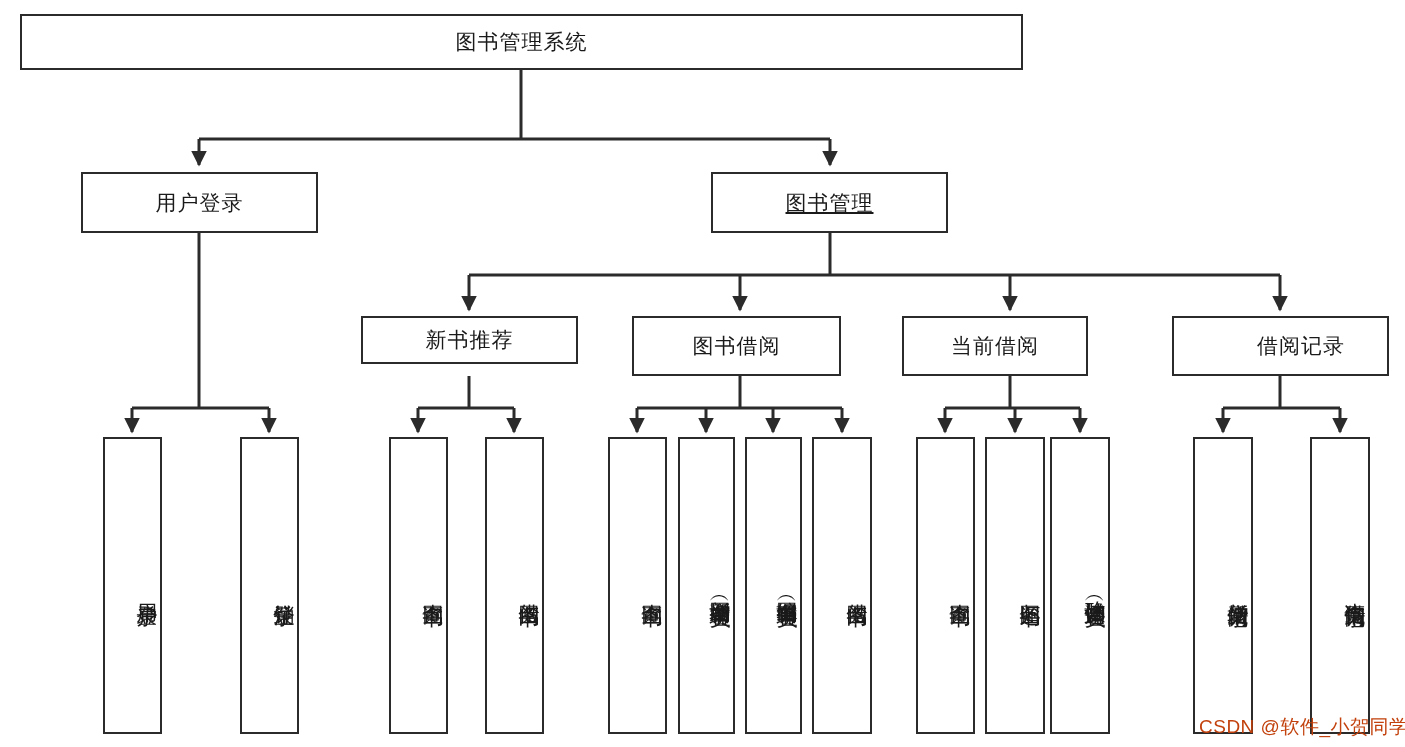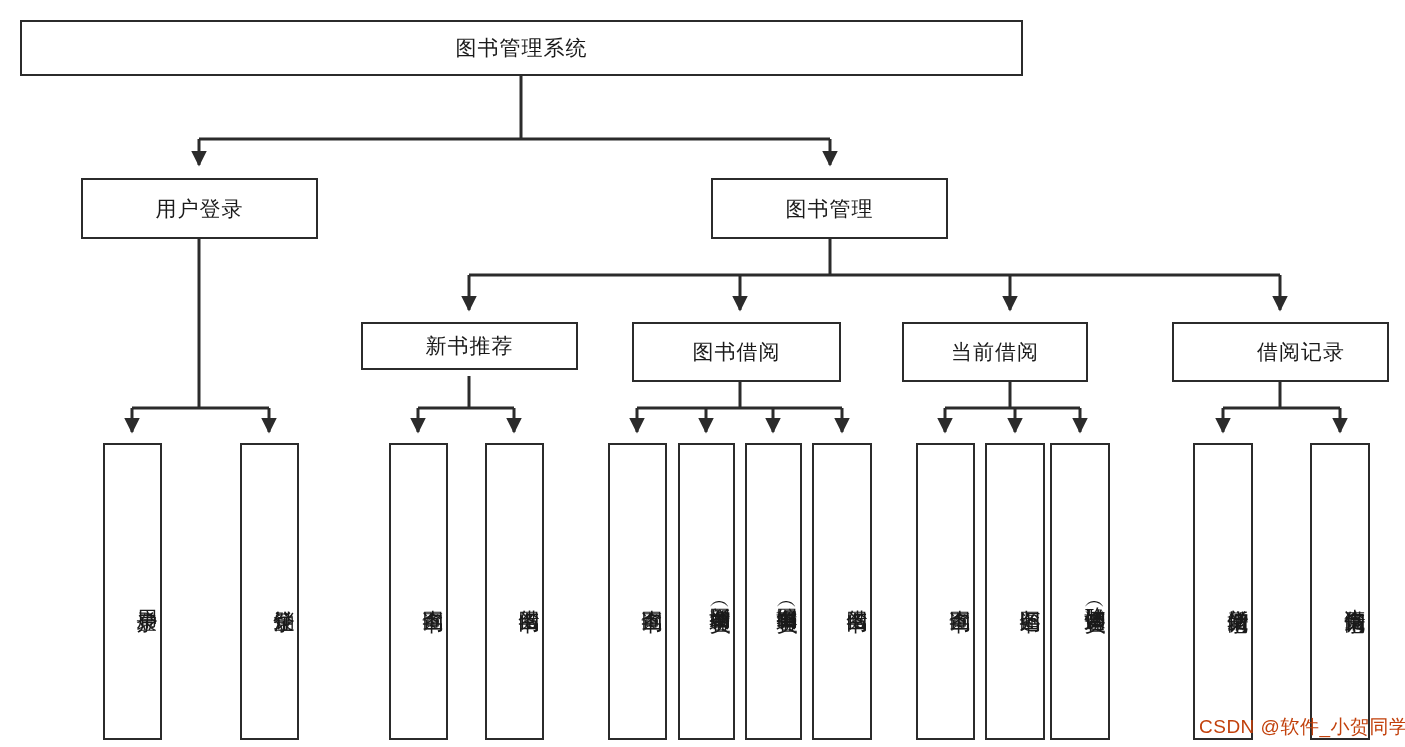--- a/index.html
+++ b/index.html
@@ -28,21 +28,20 @@
     position: absolute;
     box-sizing: border-box;
     border: 2px solid #2b2b2b;
     background: #ffffff;
     color: #1a1a1a;
     display: flex;
     align-items: center;
     justify-content: center;
     text-align: left;
     z-index: 2;
-    margin-top: 6px;
   }
   .node.horiz {
     font-size: 21px;
     line-height: 1.1;
     letter-spacing: 1px;
   }
   .node.vert {
     font-size: 21px;
     line-height: 1.22;
     letter-spacing: 1px;
@@ -126,21 +125,21 @@
     </g>
   </svg>
 
   <div class="node horiz" style="left:20px; top:14px; width:1003px; height:56px;">
     <span>图书管理系统</span>
   </div>
 
   <div class="node horiz" style="left:81px; top:172px; width:237px; height:61px;">
     <span>用户登录</span>
   </div>
-  <div class="node horiz" style="left:711px; top:172px; width:237px; height:61px;">
+  <div class="node horiz" style="left:711px; top:172px; width:237px; height:61px;text-decoration:underline;">
     <span>图书管理</span>
   </div>
 
   <div class="node horiz" style="left:361px; top:316px; width:217px; height:48px;">
     <span>新书推荐</span>
   </div>
   <div class="node horiz" style="left:632px; top:316px; width:209px; height:60px;">
     <span>图书借阅</span>
   </div>
   <div class="node horiz" style="left:902px; top:316px; width:186px; height:60px;">

